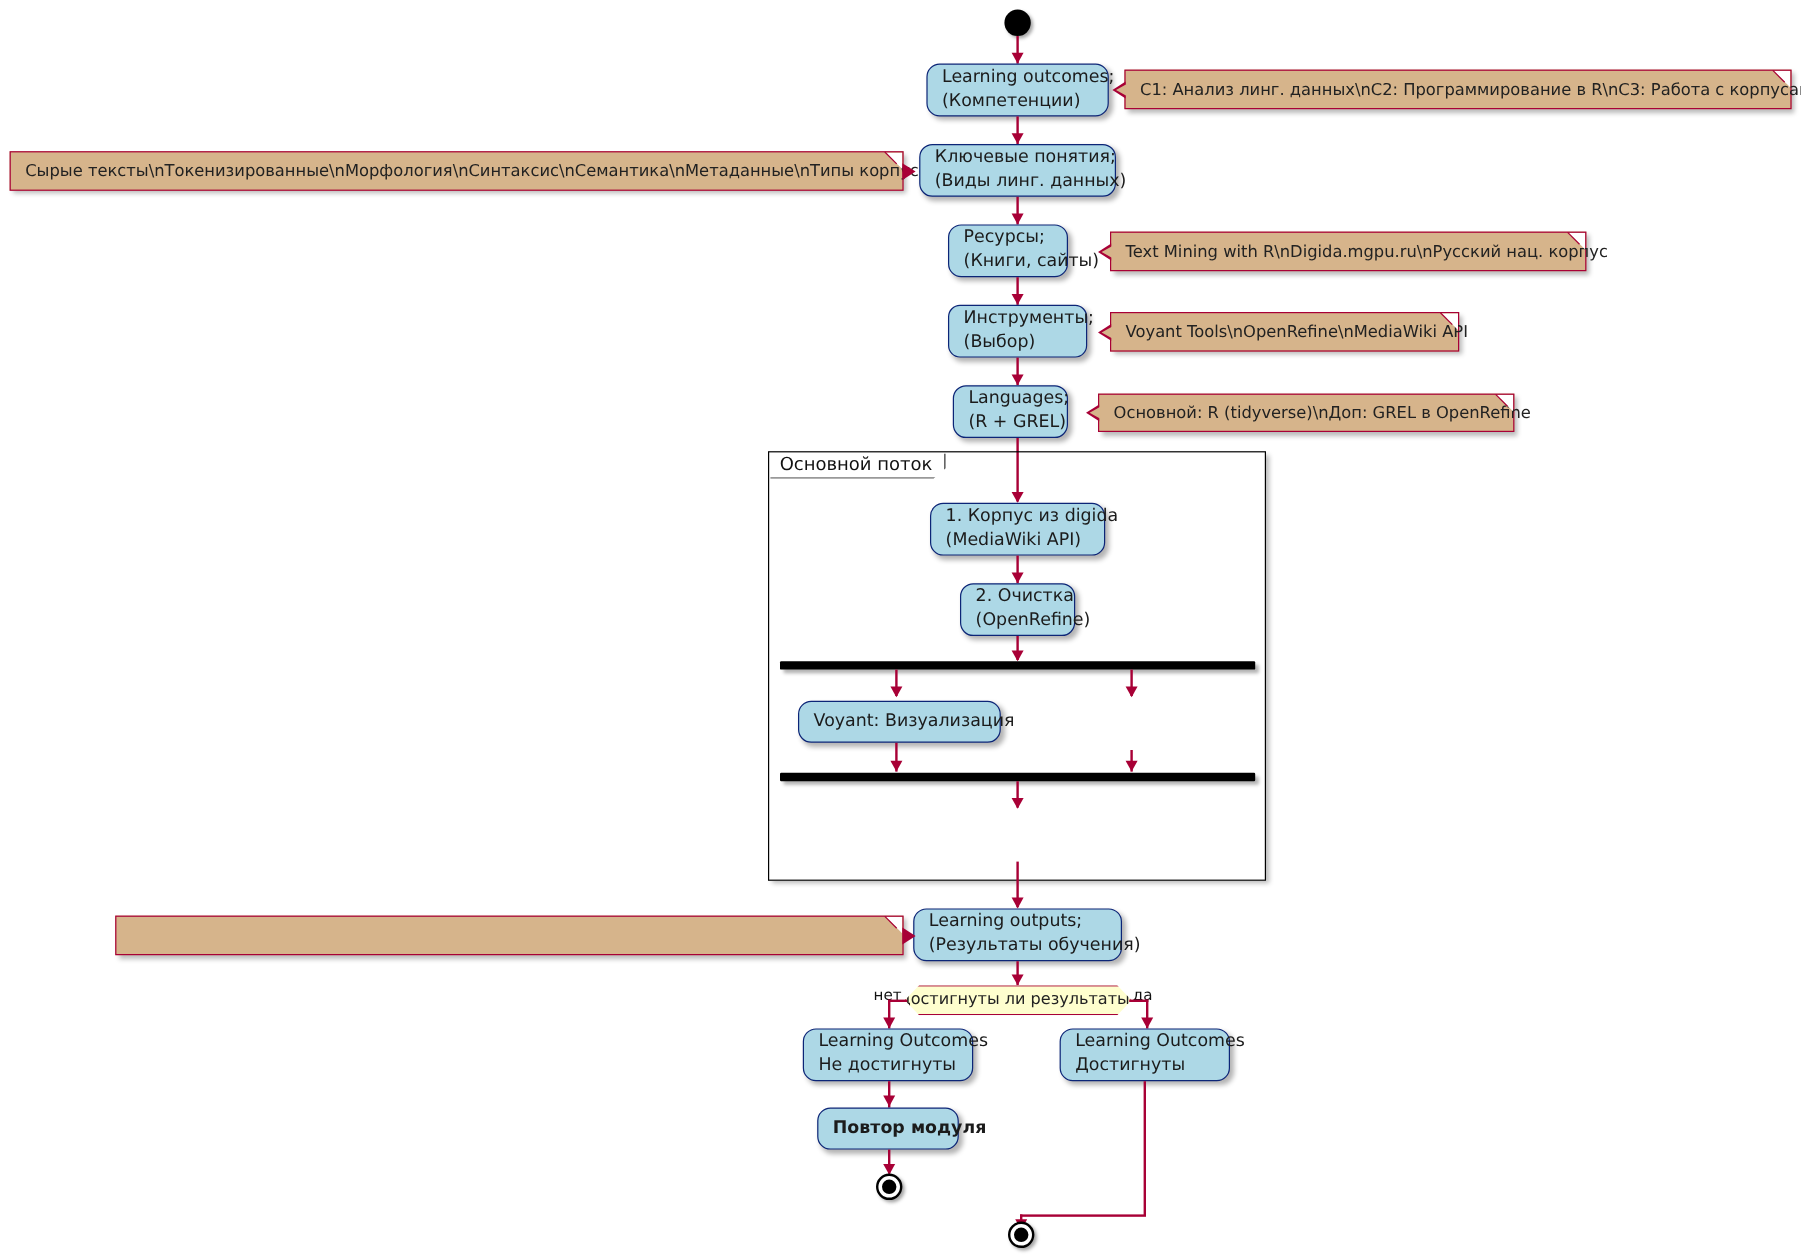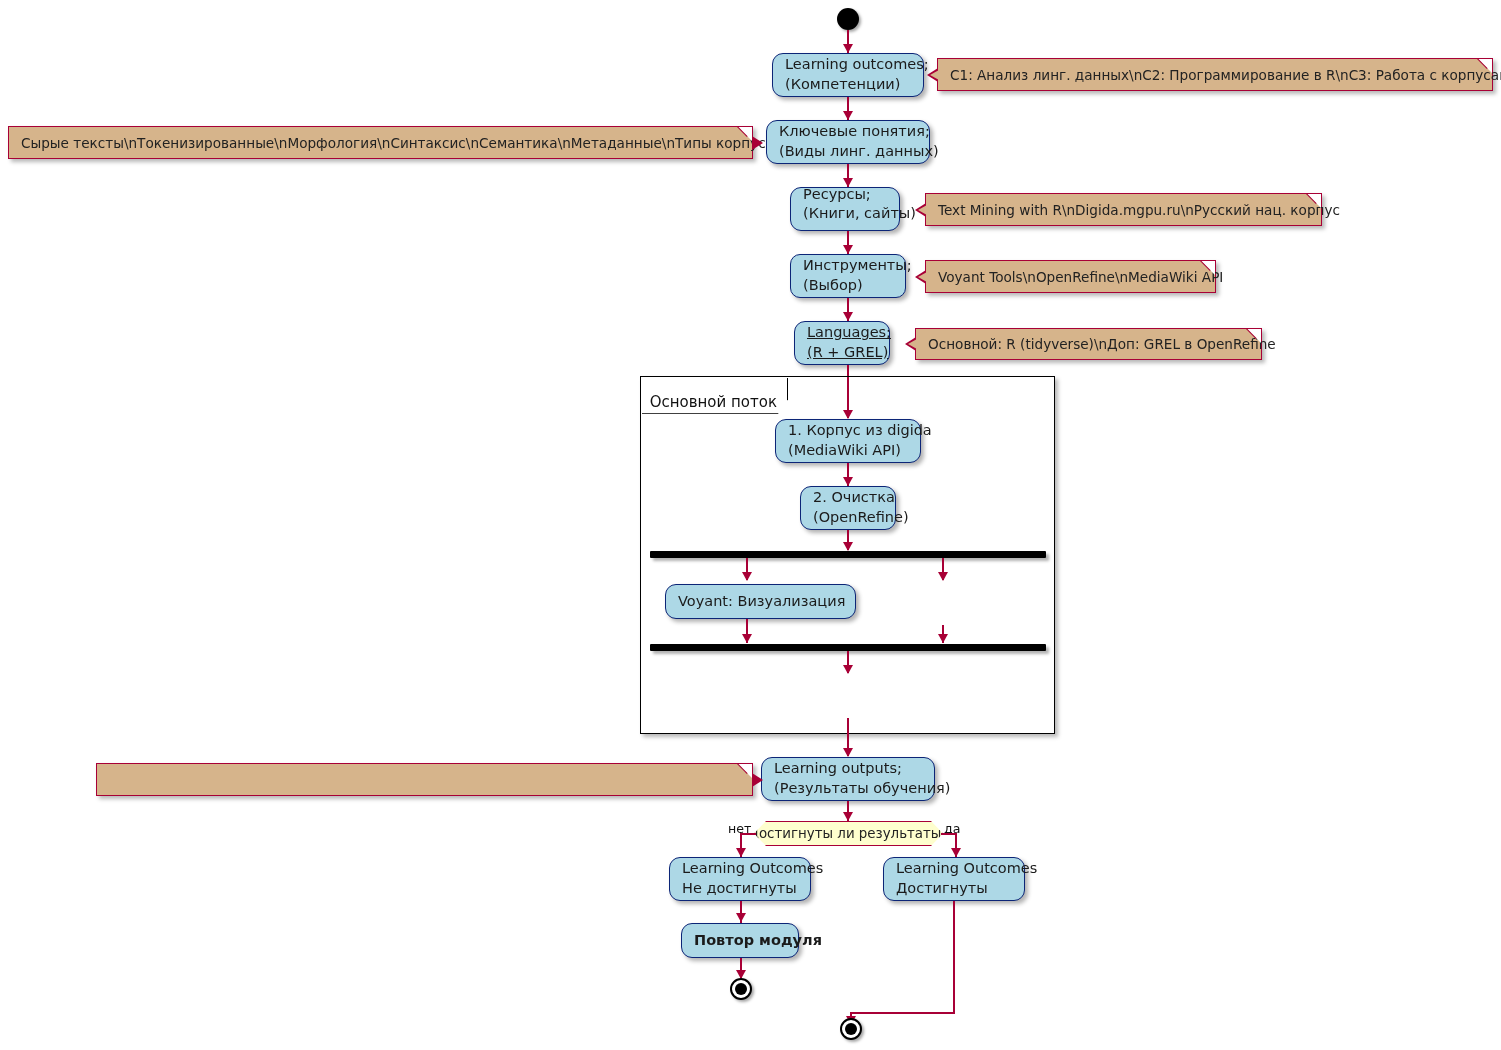--- a/index.html
+++ b/index.html
@@ -84,21 +84,21 @@
     border:1.7px solid #000;
     background:transparent;
     box-shadow:3px 3px 4px rgba(0,0,0,.28);
   }
   .partition-title{
     position:absolute;
     border-right:1.7px solid #000;
     border-bottom:1.7px solid #000;
     background:#fff;
     font-size:15px;color:#111;
-    padding:15px 10px 2px 8px;
+    padding:0 10px 2px 8px;
     white-space:pre;
     clip-path:polygon(0 0,100% 0,100% 60%,calc(100% - 10px) 100%,0 100%);
   }
 
   
   .bar{
     position:absolute;background:#000;height:7px;border-radius:1px;
     box-shadow:3px 3px 3px rgba(0,0,0,.30);
   }
 
@@ -162,21 +162,21 @@
     <span style="position:absolute;right:-11px;top:50%;margin-top:-7px;width:0;height:0;border-top:7px solid transparent;border-bottom:7px solid transparent;border-left:11px solid #A80036;"></span>
   </div>
   <div class="node activity" style="left:766px;top:120px;width:164px;height:44px;">
     <span class="ln">Ключевые понятия;</span>
     <span class="ln">(Виды линг. данных)</span>
   </div>
 
   <div class="vline" style="left:847px;top:164px;height:23px;"></div>
   <div class="arrowhead" style="left:842.5px;top:178px;"></div>
 
-  <div class="node activity" style="left:790px;top:187px;width:110px;height:44px;justify-content:flex-end;">
+  <div class="node activity" style="left:790px;top:187px;width:100px;height:44px;">
     <span class="ln">Ресурсы;</span>
     <span class="ln">(Книги, сайты)</span>
   </div>
   <div class="node note" style="left:925px;top:193px;width:397px;height:33px;">
     <span class="beak"></span>
     <span class="beak-in"></span>
     <span class="note-corner"></span>
     <span class="note-corner-l"></span>
     <span>Text Mining with R\nDigida.mgpu.ru\nРусский нац. корпус</span>
   </div>
@@ -192,21 +192,21 @@
     <span class="beak"></span>
     <span class="beak-in"></span>
     <span class="note-corner"></span>
     <span class="note-corner-l"></span>
     <span>Voyant Tools\nOpenRefine\nMediaWiki API</span>
   </div>
 
   <div class="vline" style="left:847px;top:298px;height:23px;"></div>
   <div class="arrowhead" style="left:842.5px;top:312px;"></div>
 
-  <div class="node activity" style="left:794px;top:321px;width:96px;height:44px;text-decoration:underline;">
+  <div class="node activity" style="left:794px;top:321px;width:96px;height:44px;">
     <span class="ln">Languages;</span>
     <span class="ln">(R + GREL)</span>
   </div>
   <div class="node note" style="left:915px;top:328px;width:347px;height:32px;">
     <span class="beak"></span>
     <span class="beak-in"></span>
     <span class="note-corner"></span>
     <span class="note-corner-l"></span>
     <span>Основной: R (tidyverse)\nДоп: GREL в OpenRefine</span>
   </div>
@@ -231,21 +231,21 @@
   <div class="vline" style="left:847px;top:530px;height:20px;"></div>
   <div class="arrowhead" style="left:842.5px;top:542px;"></div>
 
   <div class="bar" style="left:650px;top:551px;width:396px;"></div>
 
   <div class="vline" style="left:746px;top:558px;height:22px;"></div>
   <div class="arrowhead" style="left:741.5px;top:572px;"></div>
   <div class="vline" style="left:942px;top:558px;height:22px;"></div>
   <div class="arrowhead" style="left:937.5px;top:572px;"></div>
 
-  <div class="node activity" style="left:665px;top:584px;width:191px;height:35px;">
+  <div class="node activity" style="left:665px;top:584px;width:169px;height:35px;">
     <span class="ln">Voyant: Визуализация</span>
   </div>
 
 
   <div class="vline" style="left:746px;top:619px;height:24px;"></div>
   <div class="arrowhead" style="left:741.5px;top:634px;"></div>
   <div class="vline" style="left:942px;top:625px;height:18px;"></div>
   <div class="arrowhead" style="left:937.5px;top:634px;"></div>
 
   <div class="bar" style="left:650px;top:644px;width:396px;"></div>

